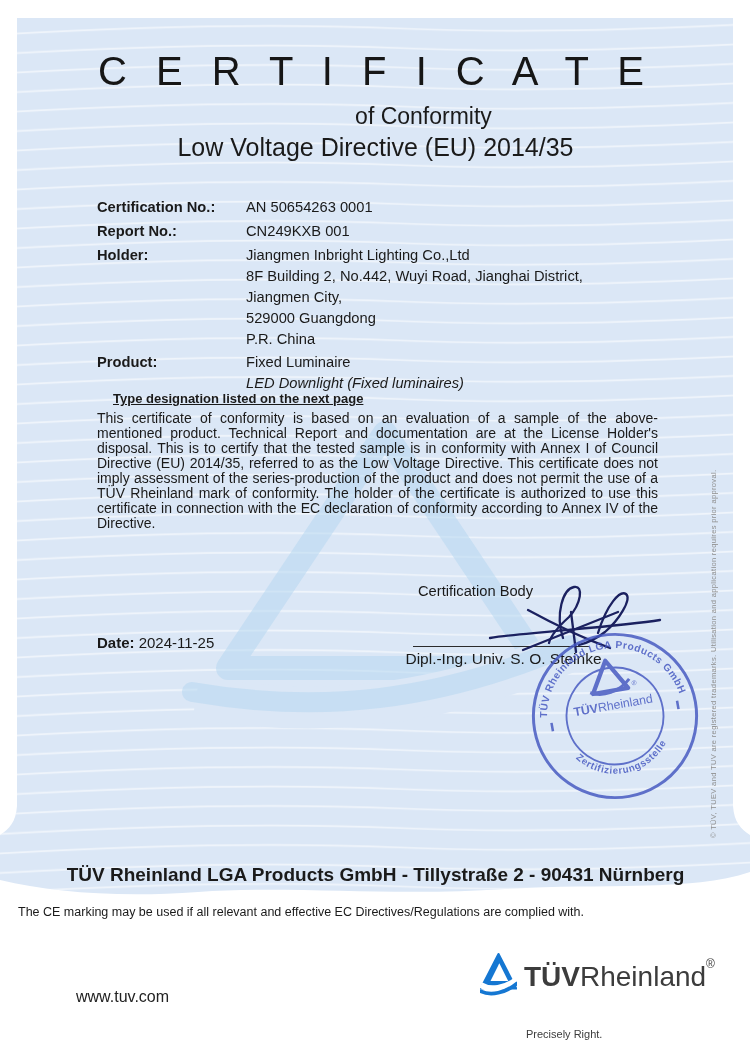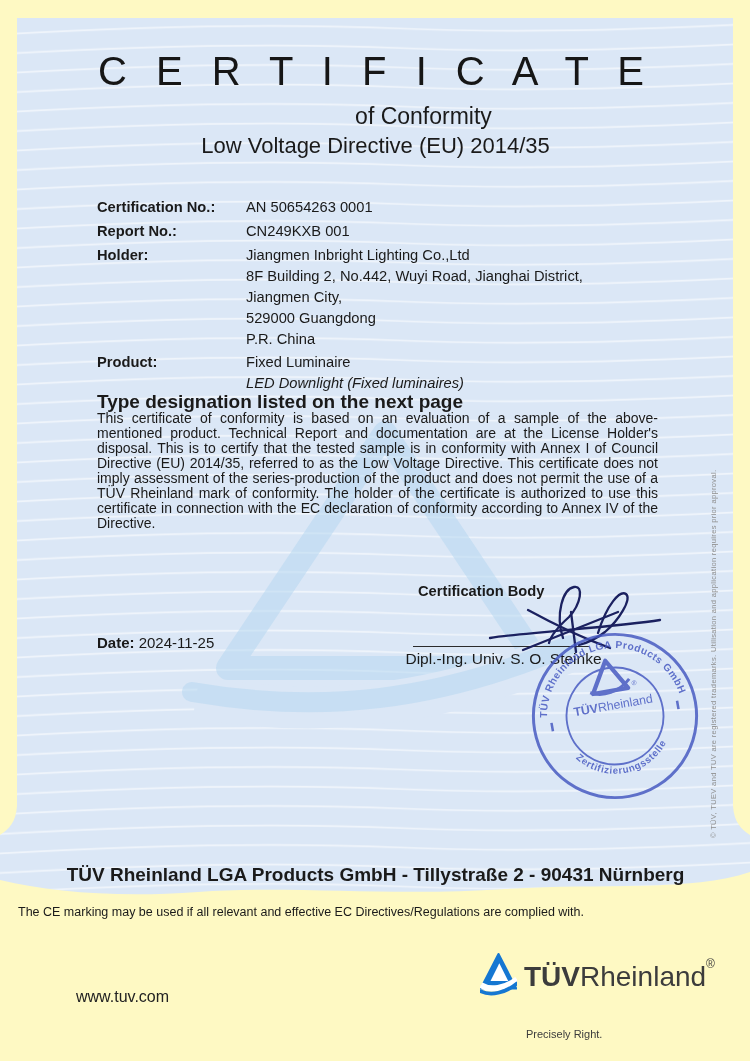--- a/index.html
+++ b/index.html
@@ -1,29 +1,29 @@
 <!DOCTYPE html>
 <html><head>
 <meta charset="utf-8">
 <style>
   html,body{margin:0;padding:0;background:#e8e8e8;}
-  .page{position:relative;width:750px;height:1061px;background:#fef9c3;overflow:hidden;
+  .page{position:relative;width:750px;height:1061px;background:#ffffff;overflow:hidden;
         font-family:"Liberation Sans",sans-serif;color:#1a1a1a;margin:0 auto;}
   .bg{position:absolute;left:0;top:0;z-index:0;}
   .layer{position:absolute;z-index:2;}
   .t-main{left:18px;top:49px;width:715px;text-align:center;font-size:40px;letter-spacing:9px;color:#161616;}
   .t-sub1{left:18px;top:103px;width:715px;text-align:center;font-size:23px;margin-left:48px;}
-  .t-sub2{left:18px;top:133px;width:715px;text-align:center;font-size:22px;}
+  .t-sub2{left:18px;top:133px;width:715px;text-align:center;font-size:25px;}
   .row{position:absolute;left:97px;z-index:2;font-size:14.7px;line-height:21px;}
   .row .lbl{display:inline-block;width:149px;font-weight:bold;vertical-align:top;}
   .row .val{display:inline-block;vertical-align:top;white-space:pre-line;}
   .italic{font-style:italic;}
-  .typedes{left:97px;top:391px;font-size:19px;font-weight:bold;}
+  .typedes{left:113px;top:391px;font-size:13px;font-weight:bold;text-decoration:underline;}
   .bodytext{left:97px;top:411px;width:561px;font-size:14px;line-height:15px;text-align:justify;}
-  .certhead{left:418px;top:583px;font-size:14.7px;font-weight:bold;text-align:right;}
+  .certhead{left:418px;top:583px;font-size:14.7px;font-weight:normal;text-align:right;}
   .dateline{left:97px;top:634px;font-size:15px;}
   .dateline .b{font-weight:bold;}
   .sigline{left:413px;top:646px;width:176px;border-top:1.6px solid #2b2b2b;height:0;}
   .signame{left:401px;top:650px;width:205px;text-align:center;font-size:15.5px;}
   .sig-svg{position:absolute;left:468px;top:582px;z-index:3;}
   .stamp-svg{position:absolute;left:530px;top:631px;z-index:4;}
   .gmbh{left:18px;top:864px;width:715px;text-align:center;font-size:19px;font-weight:bold;}
   .celine{left:18px;top:905px;width:715px;text-align:left;font-size:12.5px;font-weight:normal;}
   .www{left:76px;top:988px;font-size:16px;color:#222;}
   .brandline{left:524px;top:957px;font-size:28px;color:#3c3c3c;white-space:nowrap;}

